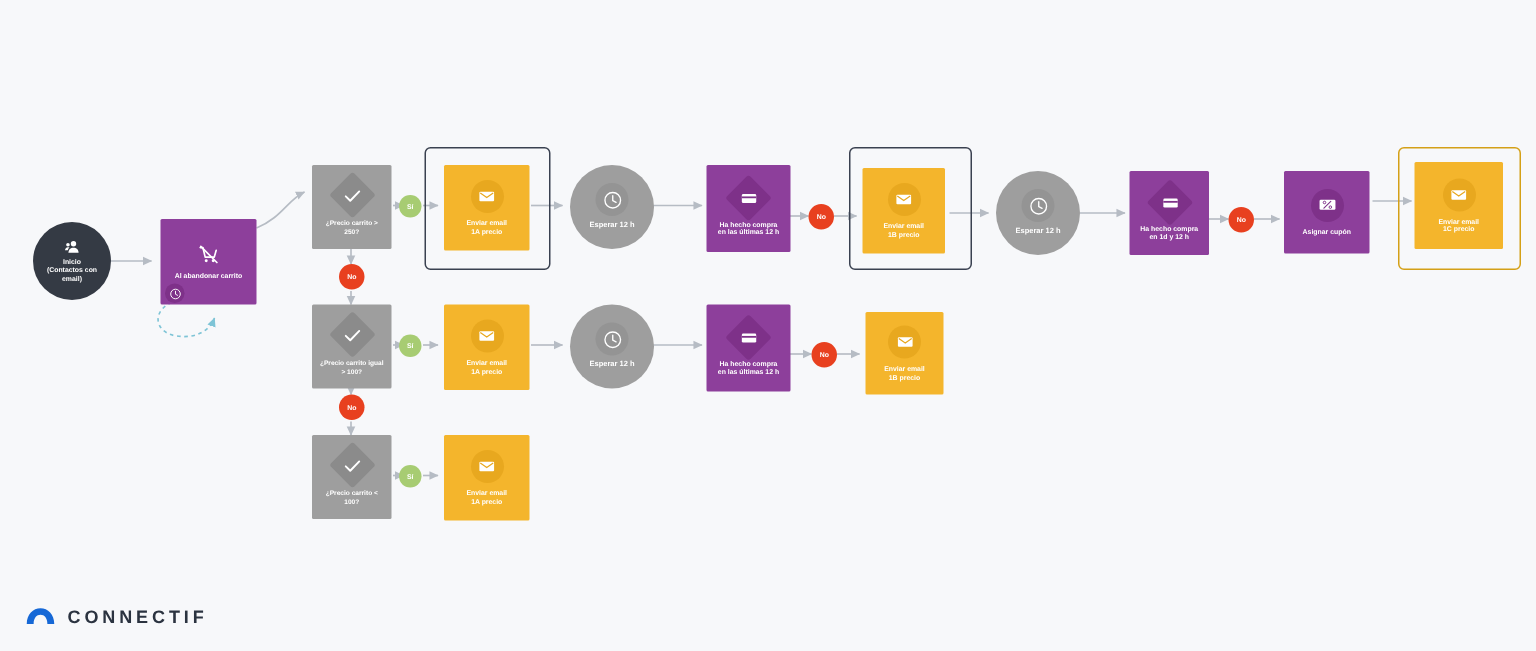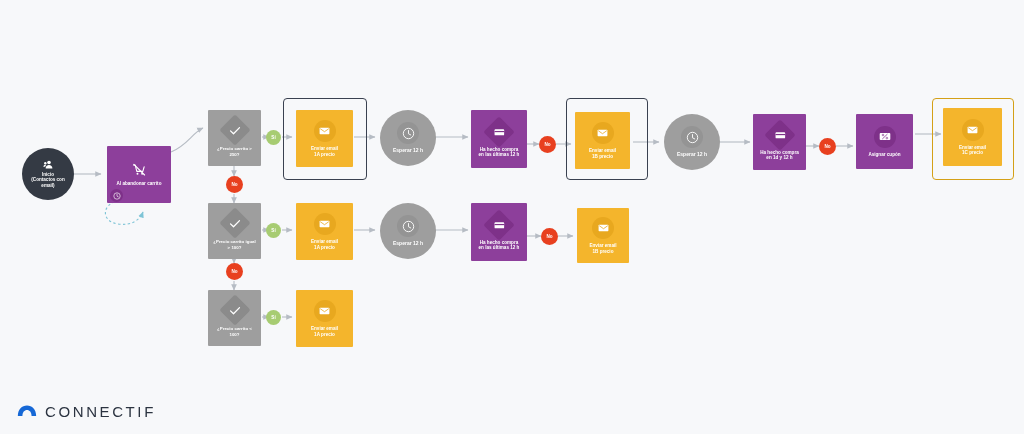--- a/index.html
+++ b/index.html
@@ -105,21 +105,21 @@
   }
 
   
   #logo {
     position: absolute;
     left: 16px; bottom: 12px;
     display: flex; align-items: center; gap: 7px;
   }
   #logo .mark { width: 22px; height: 22px; }
   #logo .word {
-    font-size: 15px; font-weight: 400; letter-spacing: 2.6px;
+    font-size: 12px; font-weight: 700; letter-spacing: 2.6px;
     color: #2b3340;
     text-align: center;
   }
 </style>
 </head>
 <body>
 
 <div id="canvas">
 
   <svg id="edges" viewBox="0 0 1024 434">

